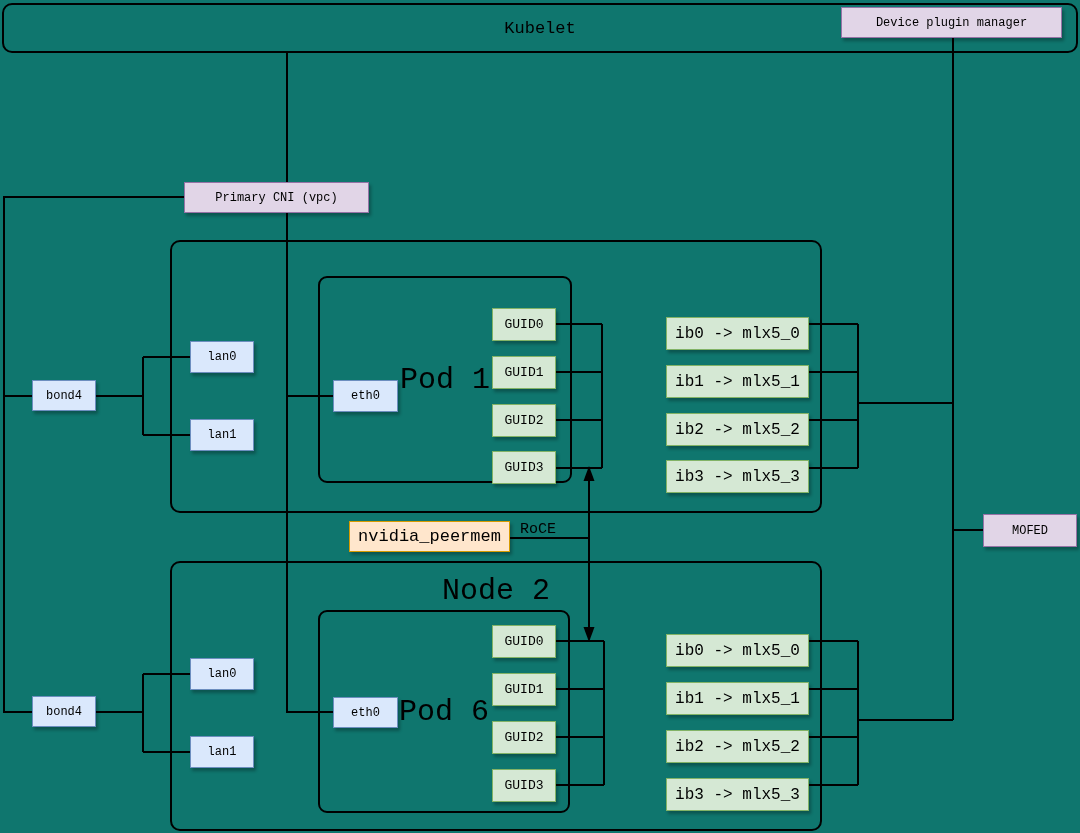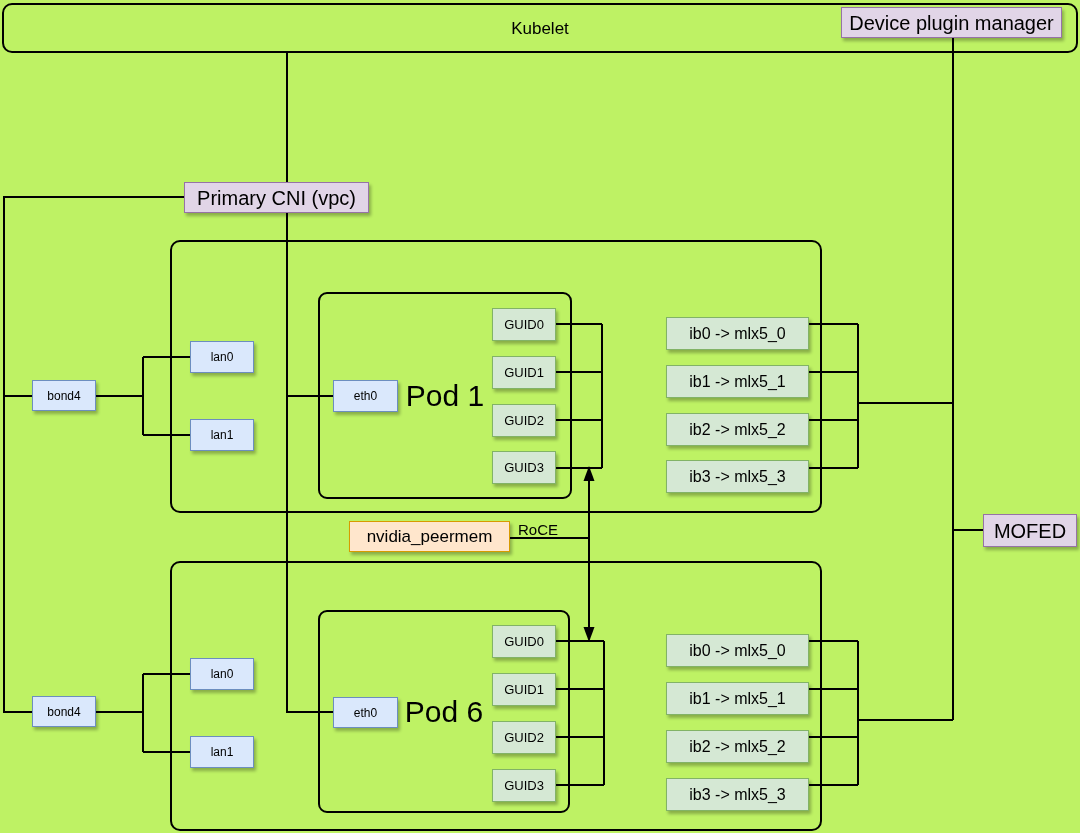--- a/index.html
+++ b/index.html
@@ -1,27 +1,27 @@
 <!DOCTYPE html>
 <html><head>
 <meta charset="utf-8">
 <style>
   html,body{margin:0;padding:0;background:#ffffff;}
   .canvas{
-    position:relative;width:1080px;height:833px;background:#bef264;
-    font-family:Liberation Sans, sans-serif;color:#000;overflow:hidden;
+    position:relative;width:1080px;height:833px;background:#0f766e;
+    font-family:Liberation Mono, monospace;color:#000;overflow:hidden;
   }
   .wires{position:absolute;left:0;top:0;width:1080px;height:833px;}
   .wires path{fill:none;stroke:#000;stroke-width:2;}
   .wires polygon{fill:#000;stroke:none;}
   .bx{position:absolute;box-sizing:border-box;display:flex;align-items:center;justify-content:center;
       white-space:nowrap;line-height:1;}
   .frame{border:2px solid #000;border-radius:10px;background:transparent;}
   .podframe{border:2px solid #000;border-radius:9px;background:transparent;}
-  .purple{background:#E1D5E7;border:1.5px solid #9673A6;box-shadow:2px 3px 3px rgba(0,0,0,0.28);font-size:20px;text-align:right;}
+  .purple{background:#E1D5E7;border:1.5px solid #9673A6;box-shadow:2px 3px 3px rgba(0,0,0,0.28);font-size:12px;text-align:right;}
   .blue{background:#DAE8FC;border:1.5px solid #6C8EBF;box-shadow:2px 3px 3px rgba(0,0,0,0.28);font-size:12px;}
   .green{background:#D5E8D4;border:1.5px solid #82B366;box-shadow:2px 3px 3px rgba(0,0,0,0.28);}
   .orange{background:#FFE6CC;border:1.5px solid #D79B00;box-shadow:2px 3px 3px rgba(0,0,0,0.28);font-size:17px;}
   .guid{font-size:13px;}
   .ib{font-size:16px;margin-top:9px;}
   .kublabel{font-size:17px;}
   .bigtitle{position:absolute;text-align:center;font-size:30px;}
   .roce{position:absolute;font-size:15px;text-align:center;}
 </style>
 </head>
@@ -73,21 +73,21 @@
   <div class="bx purple" style="left:841px;top:7px;width:221px;height:31px;">
     <span>Device plugin manager</span>
   </div>
 
   <div class="bx purple" style="left:184px;top:182px;width:185px;height:31px;">
     <span>Primary CNI (vpc)</span>
   </div>
 
   <div class="bx frame" style="left:170px;top:240px;width:652px;height:273px;"></div>
 
-  <div class="bx podframe" style="left:318px;top:292px;width:254px;height:207px;">
+  <div class="bx podframe" style="left:318px;top:276px;width:254px;height:207px;">
     <span class="bigtitle" style="position:static;">Pod 1</span>
   </div>
   <div class="bx blue" style="left:333px;top:380px;width:65px;height:32px;">
     <span>eth0</span>
   </div>
 
   <div class="bx blue" style="left:32px;top:380px;width:64px;height:31px;">
     <span>bond4</span>
   </div>
   <div class="bx blue" style="left:190px;top:341px;width:64px;height:32px;">
@@ -126,20 +126,21 @@
   <div class="bx orange" style="left:349px;top:521px;width:161px;height:31px;">
     <span>nvidia_peermem</span>
   </div>
   <div class="roce" style="left:500px;top:521px;width:76px;">RoCE</div>
 
   <div class="bx purple" style="left:983px;top:514px;width:94px;height:33px;">
     <span>MOFED</span>
   </div>
 
   <div class="bx frame" style="left:170px;top:561px;width:652px;height:270px;"></div>
+  <div class="bigtitle" style="left:170px;top:574px;width:652px;">Node 2</div>
 
   <div class="bx podframe" style="left:318px;top:610px;width:252px;height:203px;">
     <span class="bigtitle" style="position:static;">Pod 6</span>
   </div>
   <div class="bx blue" style="left:333px;top:697px;width:65px;height:31px;">
     <span>eth0</span>
   </div>
 
   <div class="bx blue" style="left:32px;top:696px;width:64px;height:31px;">
     <span>bond4</span>

